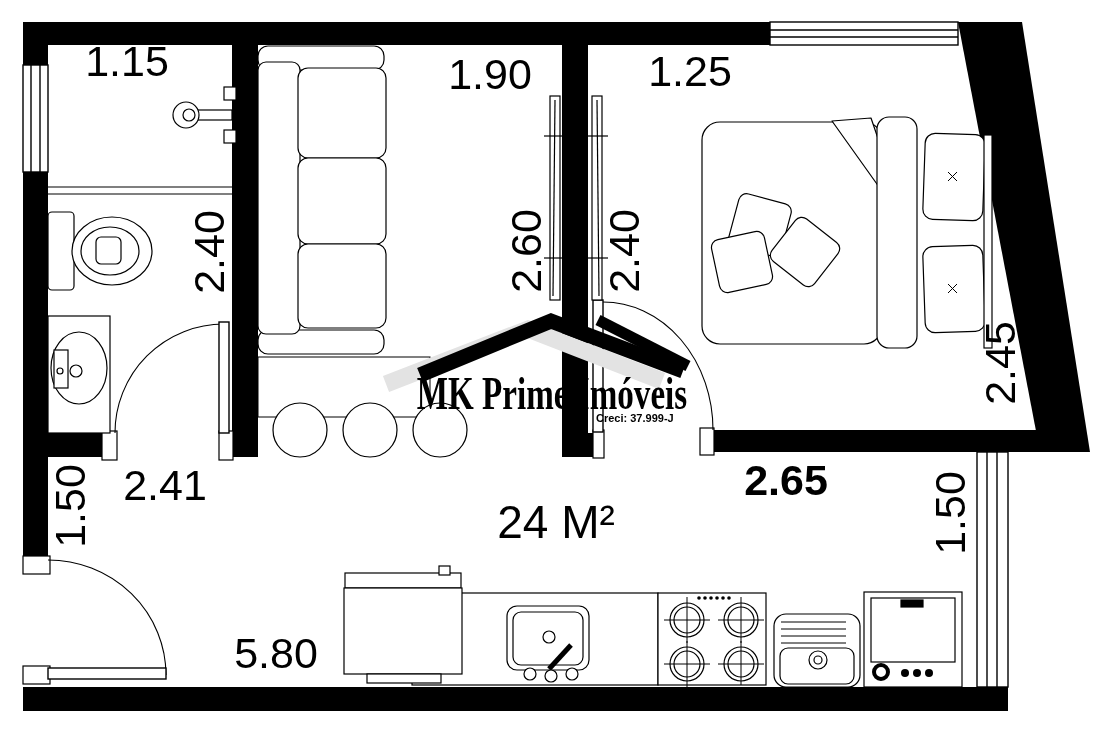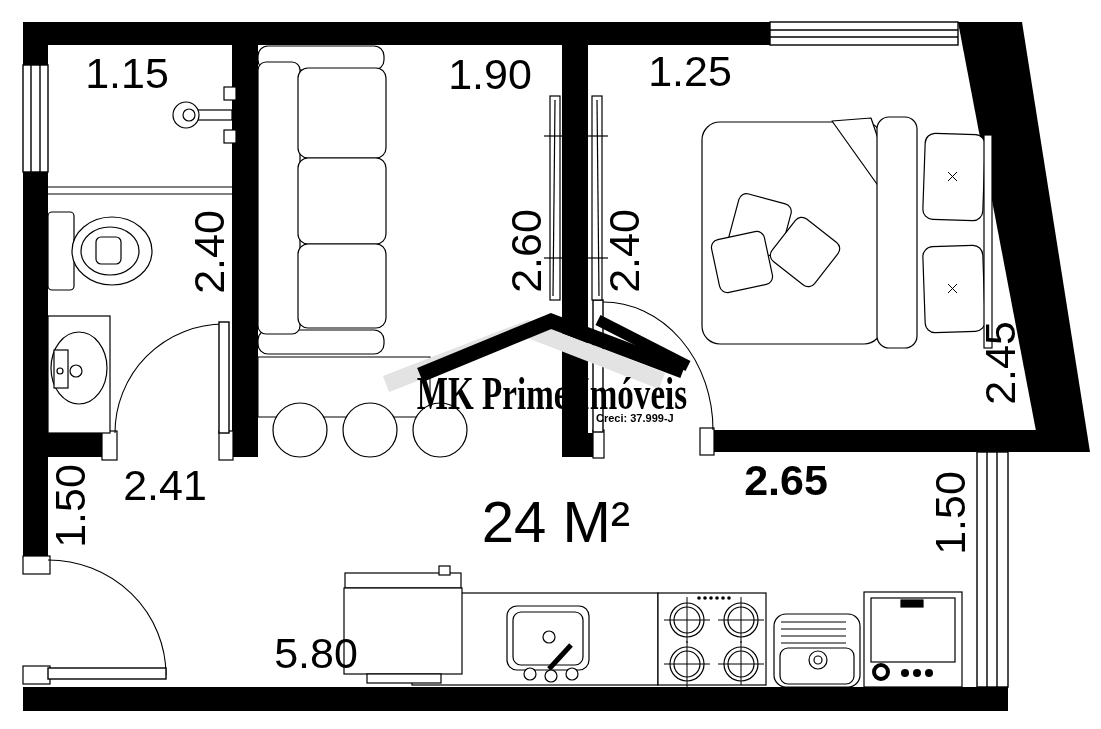--- a/index.html
+++ b/index.html
@@ -2,21 +2,21 @@
 <html><head>
 <meta charset="utf-8">
 <style>
   html,body{margin:0;padding:0;background:#fff;}
   #plan{position:relative;width:1101px;height:729px;background:#fff;overflow:hidden;
         font-family:"Liberation Sans",sans-serif;}
   #plan svg{position:absolute;left:0;top:0;}
   .dim{position:absolute;color:#000;font-size:43px;line-height:1;white-space:nowrap;
        transform:translate(-50%,-50%);}
   .dim.rot{transform:translate(-50%,-50%) rotate(-90deg);}
-  .area{position:absolute;color:#000;font-size:58px;line-height:1;white-space:nowrap;
+  .area{position:absolute;color:#000;font-size:46px;line-height:1;white-space:nowrap;
         transform:translate(-50%,-50%);}
   .brand{position:absolute;color:#000;font-family:"Liberation Serif",serif;font-weight:700;
          font-size:46px;line-height:1;white-space:nowrap;
          transform:translate(-50%,-50%) scale(0.72,1);}
   .creci{position:absolute;color:#000;font-weight:700;font-size:11px;line-height:1;white-space:nowrap;}
 </style>
 </head>
 <body>
 
 <div id="plan">
@@ -203,31 +203,31 @@
     </g>
   </g>
 
   <g fill="none">
     <polyline points="386,384 528,329 662,381" stroke="#e3e3e3" stroke-width="17"></polyline>
     <polyline points="420,375 551,321 683,371" stroke="#000" stroke-width="15"></polyline>
     <line x1="598" y1="320" x2="688" y2="366" stroke="#000" stroke-width="11"></line>
   </g>
 </svg>
 
-<div class="dim" style="left:127px;top:73px;">1.15</div>
+<div class="dim" style="left:127px;top:61px;">1.15</div>
 <div class="dim" style="left:466px;top:74px;margin-left:24px;">1.90</div>
 <div class="dim" style="left:690px;top:71px;">1.25</div>
 <div class="dim rot" style="left:209px;top:252px;">2.40</div>
 <div class="dim rot" style="left:526px;top:251px;">2.60</div>
 <div class="dim rot" style="left:624px;top:251px;">2.40</div>
 <div class="dim rot" style="left:1000px;top:363px;">2.45</div>
 <div class="dim" style="left:786px;top:480px;font-weight:bold;">2.65</div>
 <div class="dim rot" style="left:70px;top:506px;">1.50</div>
 <div class="dim rot" style="left:950px;top:513px;">1.50</div>
 <div class="dim" style="left:165px;top:485px;">2.41</div>
-<div class="dim" style="left:276px;top:653px;margin-left:40px;">5.80</div>
+<div class="dim" style="left:276px;top:653px;">5.80</div>
 
 <div class="area" style="left:556px;top:522px;">24 M²</div>
 
 <div class="brand" style="left:552px;top:394px;">MK Prime Imóveis</div>
 <div class="creci" style="left:596px;top:413px;text-align:center;">Creci: 37.999-J</div>
 
 </div>
 
 </body></html>

